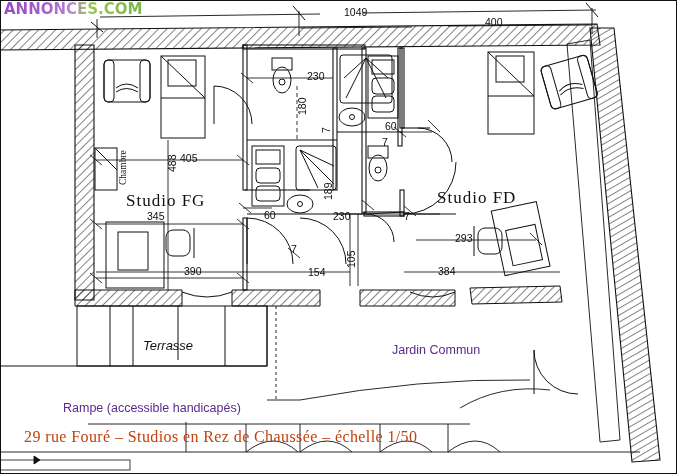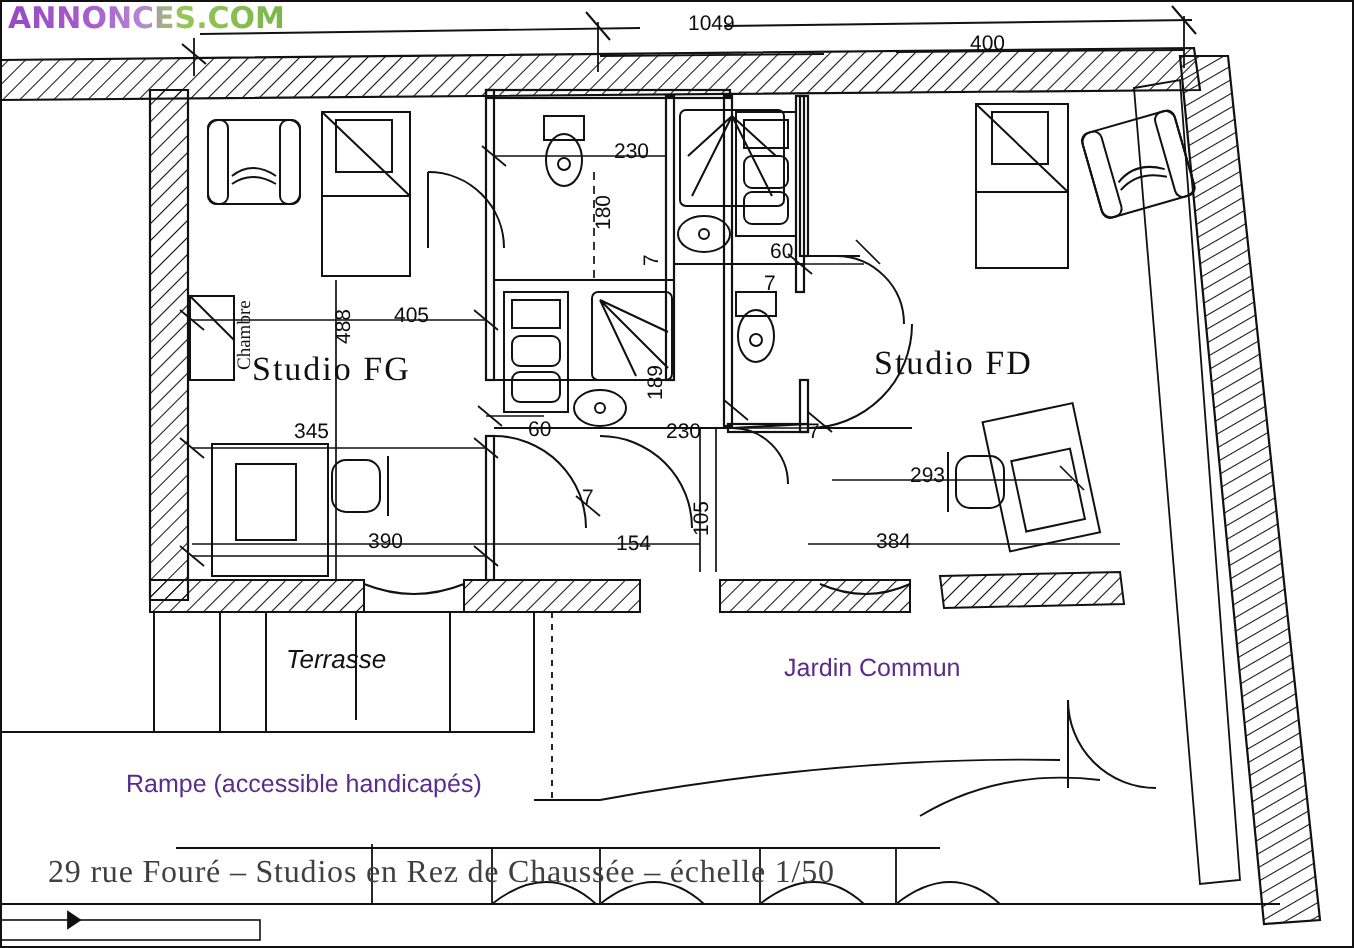--- a/index.html
+++ b/index.html
@@ -15,37 +15,37 @@
     position:absolute;left:4px;top:2px;
     font-family:"DejaVu Sans", sans-serif;
     font-weight:bold;font-size:15px;letter-spacing:0px;
     white-space:nowrap;line-height:1;
     background:linear-gradient(90deg,#8e3bbf 0%,#a050c8 30%,#b07ad0 48%,#8fc24a 62%,#6fb03a 100%);
     -webkit-background-clip:text;background-clip:text;color:transparent;
     -webkit-text-fill-color:transparent;
     opacity:.92;
   }
 
-  .lbl{position:absolute;white-space:nowrap;}
+  .lbl{position:absolute;white-space:nowrap;margin-top:16px;}
   .studio{
     font-family:"Liberation Serif", serif;
     font-size:17px;color:#101010;letter-spacing:1px;
   }
   .terrasse{
     font-family:"Liberation Sans", sans-serif;
     font-size:13px;color:#111;
   }
   .purple{
     font-family:"Liberation Sans", sans-serif;
     font-size:12.5px;color:#5b2a8c;text-align:right;
   }
   .title{
     position:absolute;left:24px;top:428px;
     font-family:"Liberation Serif", serif;
-    font-size:16px;color:#404040;white-space:nowrap;letter-spacing:.4px;
+    font-size:16px;color:#c2410c;white-space:nowrap;letter-spacing:.4px;
   }
   .dim{
     position:absolute;
     font-family:"Liberation Sans", sans-serif;
     font-size:10.5px;color:#0d0d0d;white-space:nowrap;
   }
   .dim.v{transform-origin:0 0;transform:rotate(-90deg);}
   .vlabel{
     position:absolute;
     font-family:"Liberation Serif", serif;
@@ -315,21 +315,21 @@
 
   <div class="vlabel" style="left:118px;top:185px;">Chambre</div>
 
   <div class="lbl terrasse" style="left:143px;top:322px;font-style:italic;">Terrasse</div>
   <div class="lbl purple" style="left:392px;top:327px;">Jardin Commun</div>
   <div class="lbl purple" style="left:63px;top:385px;">Rampe (accessible handicapés)</div>
 
   <div class="dim" style="left:332px;top:6px;margin-left:12px;">1049</div>
   <div class="dim" style="left:485px;top:16px;">400</div>
 
-  <div class="dim" style="left:197px;top:152px;">405</div>
+  <div class="dim" style="left:180px;top:152px;">405</div>
   <div class="dim" style="left:147px;top:210px;">345</div>
   <div class="dim" style="left:184px;top:265px;text-align:center;">390</div>
   <div class="dim v" style="left:166px;top:172px;">488</div>
 
   <div class="dim" style="left:307px;top:70px;">230</div>
   <div class="dim v" style="left:296px;top:115px;">180</div>
   <div class="dim" style="left:385px;top:120px;">60</div>
   <div class="dim" style="left:382px;top:136px;">7</div>
 
   <div class="dim" style="left:264px;top:209px;">60</div>

